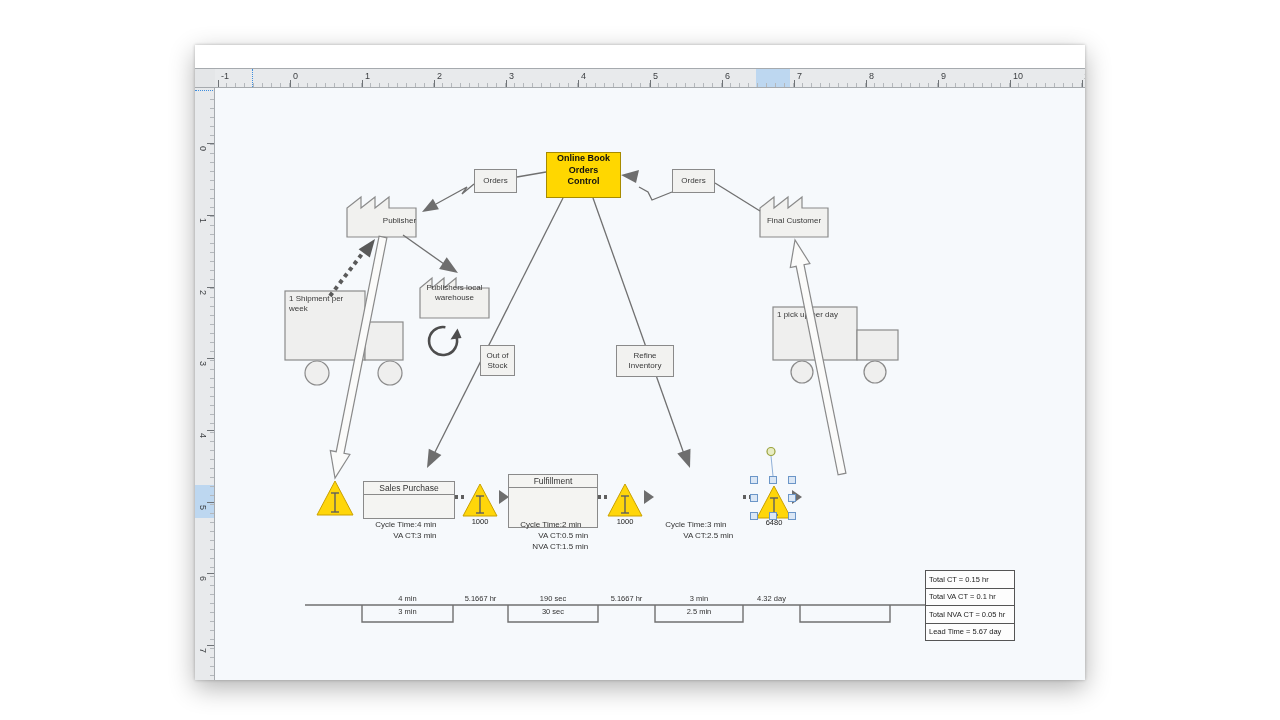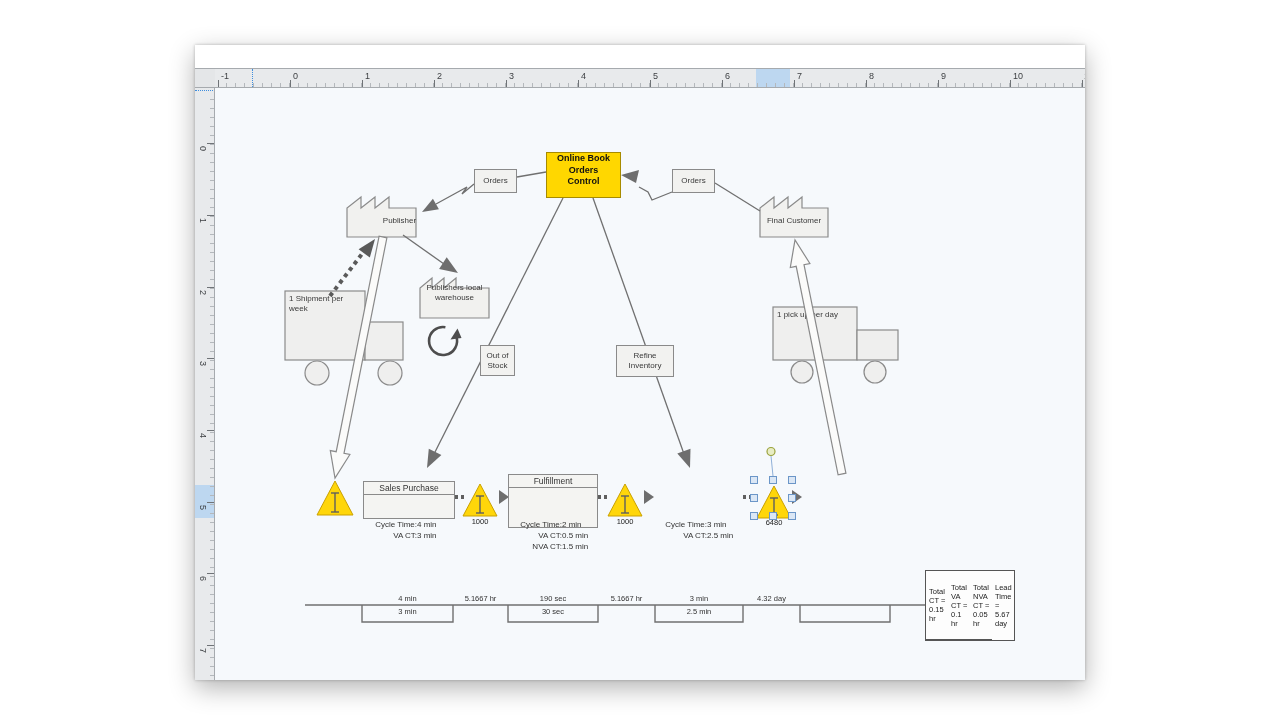--- a/index.html
+++ b/index.html
@@ -42,21 +42,21 @@
              text-align:center; line-height:1.3; }
   .procbox { position:absolute; background:#f4f4f2; border:1px solid #8a8a8a; }
   .proctitle { height:13px; border-bottom:1px solid #8a8a8a; font-size:8.5px; color:#333;
                text-align:center; line-height:13px; }
   .pdata { position:absolute; font-size:8px; color:#333; line-height:11px;text-align:right; }
   .prow { display:flex; }
   .prow span:first-child { width:52px; }
   .whitebox { position:absolute; background:#fdfdfd; border:1px solid #555;
               font-size:8px; color:#222; text-align:center; line-height:1.35;
               display:flex; align-items:center; justify-content:center; }
-  .totals { position:absolute; background:#fdfdfd; border:1px solid #555; display:flex; }
+  .totals { position:absolute; background:#fdfdfd; border:1px solid #555; display:flex; flex-direction:column; }
   .totals .trow { flex:1; display:flex; align-items:center; padding-left:3px;
                   font-size:7.5px; color:#222; border-bottom:1px solid #555; }
   .totals .trow:last-child { border-bottom:none; }
   .tl-lbl { position:absolute; font-size:7.5px; color:#333; text-align:center; }
   .inv-lbl { position:absolute; font-size:7.5px; color:#222; text-align:center; }
 </style>
 </head>
 <body>
 
 <div class="window">

